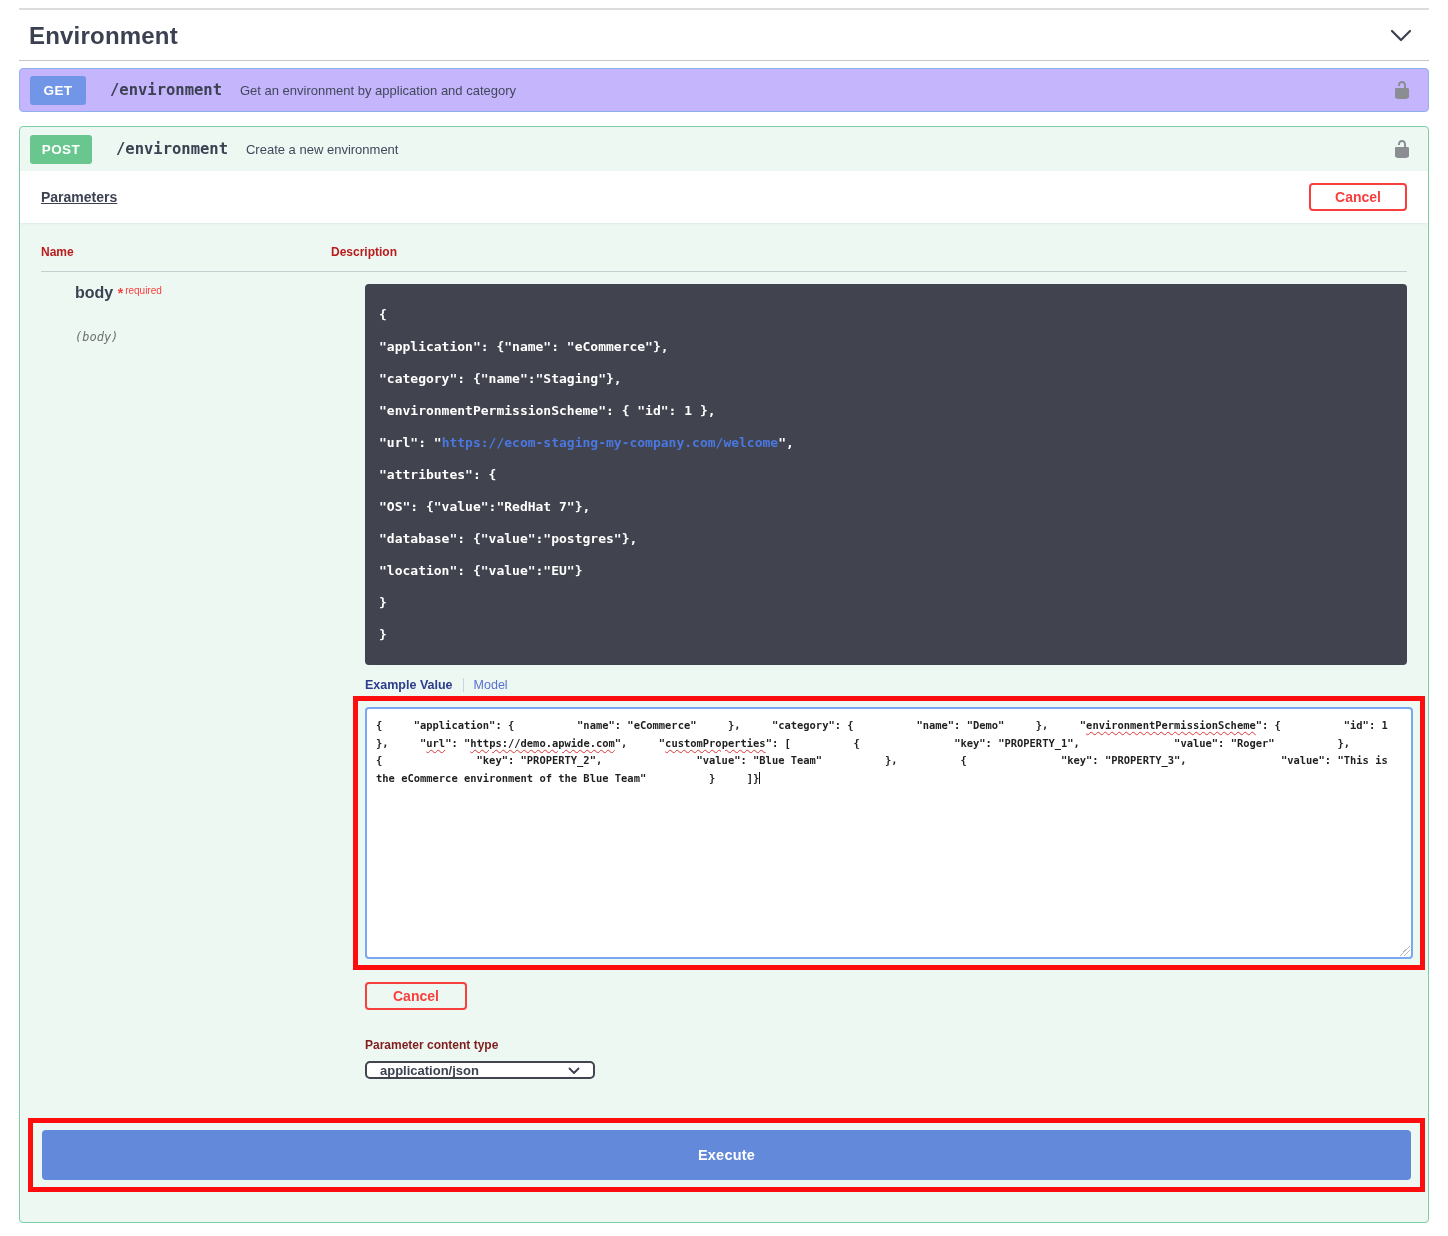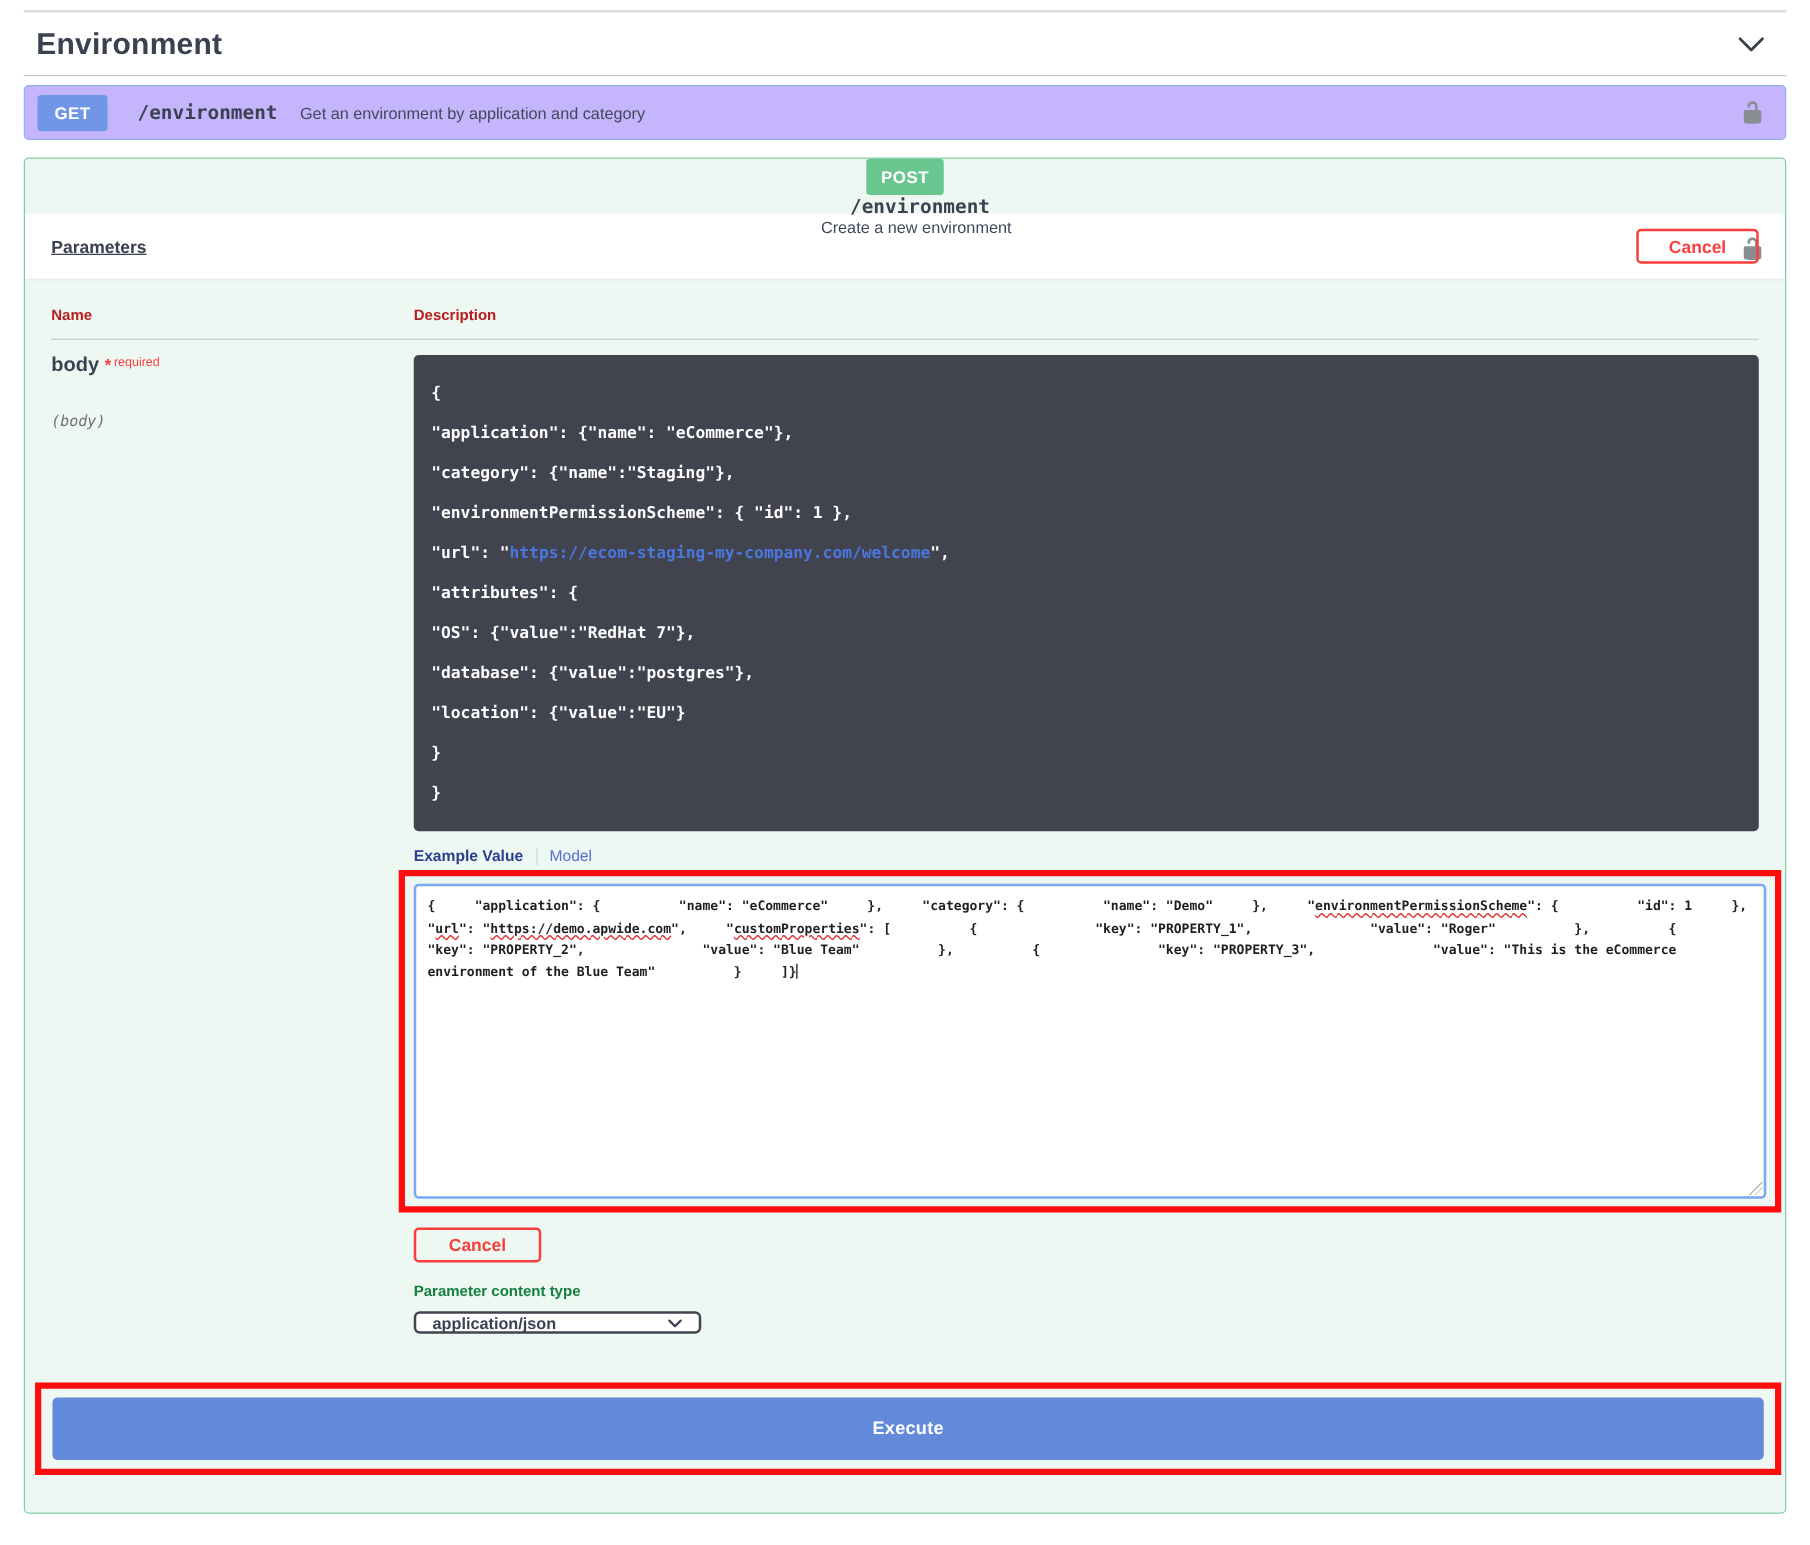--- a/index.html
+++ b/index.html
@@ -15,39 +15,39 @@
   
   .section-header { display:flex; align-items:center; justify-content:space-between; padding:0 10px; margin-top:12px; }
   .section-title { font-size:24px; font-weight:bold; color:#3b4151; letter-spacing:.2px; }
   .section-chevron { margin-right:6px; cursor:pointer; display:flex; }
   .heading-divider { height:1px; background:rgba(59,65,81,.3); margin-top:10px; margin-bottom:7px; }
 
   
   .opblock { border-radius:4px; }
   .opblock-get { background:#c4b5fd; border:1px solid #8fb0ec; height:44px; display:flex; align-items:center; padding:0 10px; margin-bottom:14px; }
   .opblock-post { background:#edf8f2; border:1px solid #7fcda4; padding-bottom:30px; }
-  .opblock-post-header { height:44px; display:flex; align-items:center; padding:0 10px;flex-direction:column; }
+  .opblock-post-header { height:44px; display:flex; align-items:center; padding:0 10px; }
   .method-badge { color:#fff; font-weight:bold; font-size:13.5px; text-align:center; border-radius:3px; padding:7px 0; min-width:56px; letter-spacing:.4px; cursor:pointer; }
   .badge-get { background:#7196e8; }
   .badge-post { background:#68c68e; min-width:62px; }
   .op-path { font-family:"DejaVu Sans Mono", monospace; font-weight:bold; font-size:15.5px; color:#3b4151; margin-left:24px; cursor:pointer; }
   .op-summary { font-size:13px; color:#40485a; margin-left:18px; }
   .lock-btn { margin-left:auto; margin-right:6px; display:flex; cursor:pointer; }
 
   
   .params-header { background:#fff; height:52px; display:flex; align-items:center; justify-content:space-between; padding:0 21px; box-shadow:0 1px 2px rgba(0,0,0,.06); }
   .params-title { font-size:14px; font-weight:bold; color:#3b4151;text-decoration:underline; }
   .btn-cancel { background:transparent; border:2px solid #f93e3e; color:#f93e3e; font-weight:bold; font-size:14px; border-radius:4px; padding:4px 24px; cursor:pointer; font-family:"Liberation Sans", sans-serif; }
 
   
   .table-area { padding:22px 21px 0 21px; }
   .thead { display:flex; font-size:12px; font-weight:bold; color:#b91c1c; padding-bottom:12px; border-bottom:1px solid rgba(59,65,81,.22); }
   .col-name-h { width:290px; }
   .param-row { display:flex; padding-top:12px; }
-  .col-name { width:290px; }
+  .col-name { width:290px;margin-left:34px; }
   .param-name { font-size:16px; font-weight:bold; color:#3b4151; }
   .req-star { color:#f93e3e; font-weight:bold; font-size:14px; }
   .req-label { color:#f93e3e; font-size:10px; vertical-align:4px; margin-left:2px; }
   .param-type { font-family:"DejaVu Sans Mono", monospace; font-style:italic; font-size:12px; color:#6e7072; margin-top:28px; }
   .col-desc { flex:1; min-width:0; }
   .desc-intro { font-size:14px; color:#3b4151; margin:1px 0 9px 0; }
 
   
   .code-block { background:#41444e; border-radius:4px; padding:6px 14px; font-family:"DejaVu Sans Mono", monospace; font-size:13px; font-weight:bold; color:#fff; }
   .code-block p { margin:17px 0; line-height:15px; white-space:pre; }
@@ -63,21 +63,21 @@
   .editor-annotation { margin:0 -18px 0 -12px; padding:6px 7px; }
   .body-editor { position:relative; background:#fff; border:2px solid #7aa7f3; border-radius:4px; min-height:252px; padding:8px 9px; font-family:"DejaVu Sans Mono", monospace; font-size:10.45px; font-weight:bold; color:#1f1f1f; line-height:17.5px; white-space:pre-wrap; word-wrap:break-word; cursor:text; }
   .sq { text-decoration:underline; text-decoration-style:wavy; text-decoration-color:#e03333; text-decoration-thickness:1px; text-underline-offset:2px; }
   .caret { display:inline-block; width:1px; height:12px; background:#111; vertical-align:-2px; }
   .resize-handle { position:absolute; right:1px; bottom:1px; width:11px; height:11px; cursor:nwse-resize;
     background:linear-gradient(135deg, transparent 0 50%, #b9b9b9 50% 56%, transparent 56% 70%, #b9b9b9 70% 76%, transparent 76%); }
 
   .editor-cancel { margin-top:12px; }
   .btn-cancel2 { background:transparent; border:2px solid #f93e3e; color:#f93e3e; font-weight:bold; font-size:14px; border-radius:4px; padding:4px 26px; cursor:pointer; font-family:"Liberation Sans", sans-serif; }
 
-  .content-type-label { font-size:12px; font-weight:bold; color:#15803d; margin-top:16px; }
+  .content-type-label { font-size:12px; font-weight:bold; color:#7f1d1d; margin-top:28px; }
   .content-type-select { margin-top:9px; width:230px; height:18px; background:#fff; border:2px solid #41444e; border-radius:5px; display:flex; align-items:center; justify-content:space-between; padding:0 13px; font-size:13px; font-weight:bold; color:#3b4151; cursor:pointer; }
 
   
   .execute-annotation { margin:39px 3px 0 8px; padding:7px 9px; }
   .btn-execute { display:block; width:100%; background:#6289da; border:none; border-radius:4px; height:50px; color:#fff; font-weight:bold; font-size:14.5px; cursor:pointer; font-family:"Liberation Sans", sans-serif; letter-spacing:.2px; }
 </style>
 </head>
 <body>
 
 <div class="page">

